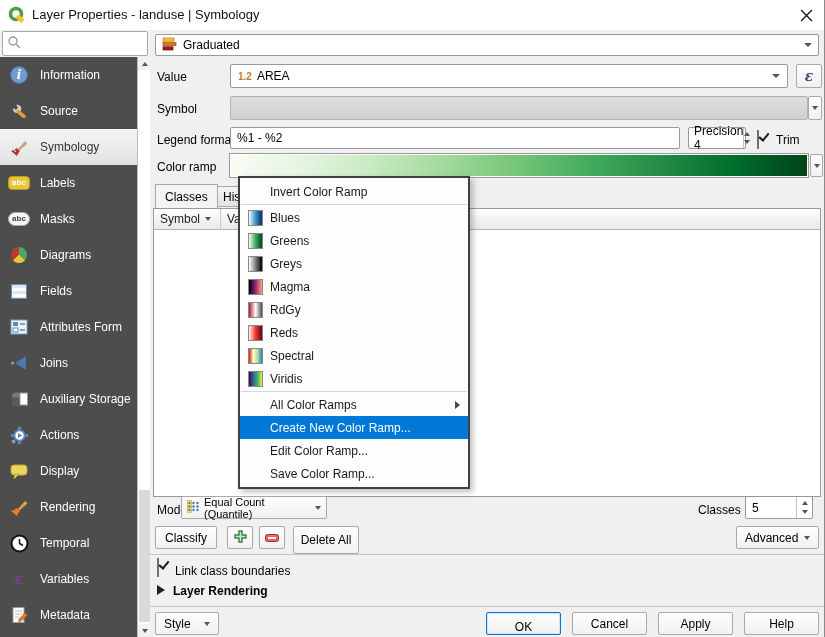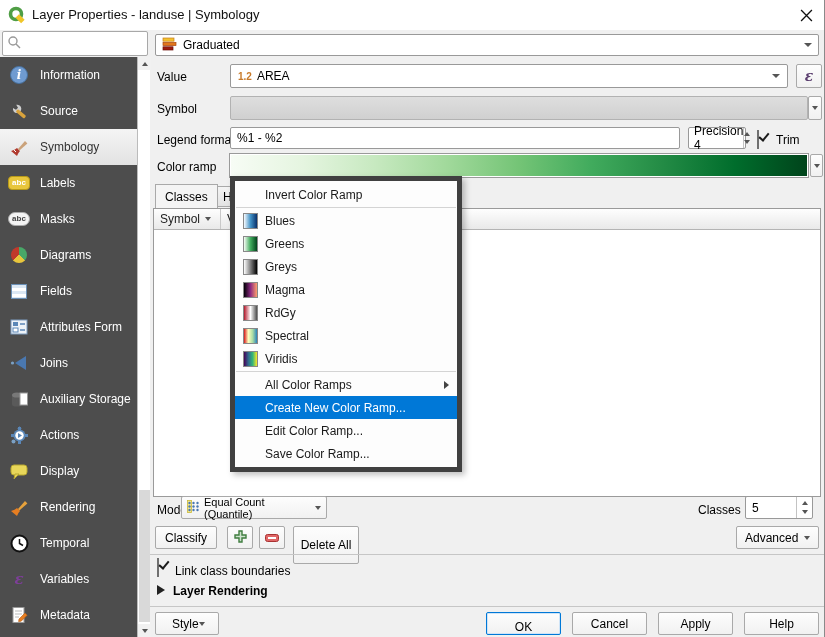--- a/index.html
+++ b/index.html
@@ -49,21 +49,21 @@
 
   
   .tab { position:absolute; font-size:12px; display:flex; align-items:center; padding:0 9px; border:1px solid #a9a9a9; }
   .tab.active { background:#f4f4f4; border-bottom:none; z-index:2; }
   .tab.inactive { background:linear-gradient(#f4f4f4,#e3e3e3); }
   .panel { left:153px; top:208px; width:668px; height:289px; background:#fff; border:1px solid #9a9a9a; }
   .panel-header { height:21px; background:linear-gradient(#fefefe,#e9e9e9); border-bottom:1px solid #b4b4b4; display:flex; }
   .ph-cell { display:flex; align-items:center; gap:5px; padding:0 6px; font-size:12px; color:#222; border-right:1px solid #c9c9c9; }
 
   
-  .menu { left:230px; top:176px; width:232px; background:#fdfdfd; border:5px solid #404040;
+  .menu { left:238px; top:176px; width:232px; background:#fdfdfd; border:2px solid #404040;
           box-shadow:3px 3px 6px rgba(0,0,0,.25); padding:2px 0; z-index:10; }
   .mi { height:23px; display:flex; align-items:center; font-size:12px; color:#1a1a1a; cursor:default; }
   .mi-ic { width:30px; flex:none; display:flex; align-items:center; justify-content:center; }
   .mi .swatch { width:15px; height:16px; border:1px solid #888; }
   .mi.hl { background:#0078d7; color:#fff; }
   .msep { height:1px; background:#d4d4d4; margin:1px 1px; }
   .mi .sub-arr { margin-left:auto; margin-right:8px; }
 
   .hr { height:1px; background:#c6c6c6; }
 </style>
@@ -388,40 +388,40 @@
     </span>
   </div>
   <div class="abs btn" style="left:259px;top:526px;width:26px;height:23px">
     <span>
       <svg width="14" height="8" viewBox="0 0 14 8">
           <rect x="0.5" y="0.5" width="13" height="7" rx="2" fill="#e06666" stroke="#a83232"></rect>
           <rect x="3" y="3" width="8" height="2" fill="#fff"></rect>
         </svg>
     </span>
   </div>
-  <div class="abs btn" style="left:293px;top:526px;width:66px;height:38px">
+  <div class="abs btn" style="left:293px;top:526px;width:66px;height:28px">
     <span>Delete All</span>
   </div>
   <div class="abs btn" style="left:736px;top:526px;width:83px;height:23px;justify-content:flex-start;padding:0 8px">
     <span>Advanced</span>
     <span class="arr-ds" style="margin-left:auto"></span>
   </div>
 
   
   <div class="abs hr" style="left:150px;top:554px;width:675px"></div>
   <span class="abs cb checked" style="left:155px;top:559px"></span>
   <div class="abs lbl" style="left:175px;top:564px">Link class boundaries</div>
 
   
   <span class="abs tri-r" style="left:157px;top:585px"></span>
   <div class="abs lbl" style="left:173px;top:584px;font-weight:bold">Layer Rendering</div>
 
   
   <div class="abs hr" style="left:150px;top:606px;width:675px"></div>
-  <div class="abs btn" style="left:155px;top:612px;width:64px;height:23px;justify-content:flex-start;padding:0 16px">
+  <div class="abs btn" style="left:155px;top:612px;width:64px;height:23px;justify-content:flex-start;padding:0 8px">
     <span>Style</span>
     <span class="arr-ds" style="margin-left:auto"></span>
   </div>
   <div class="abs btn focus" style="left:486px;top:612px;width:75px;height:23px">
     <span>OK</span>
   </div>
   <div class="abs btn" style="left:572px;top:612px;width:75px;height:23px">
     <span>Cancel</span>
   </div>
   <div class="abs btn" style="left:658px;top:612px;width:75px;height:23px">
@@ -460,20 +460,26 @@
       <span class="mi-ic">
           <span class="swatch" style=";background:linear-gradient(to right,#000004,#8c2981,#fe9f6d)"></span>
         </span>
       <span>Magma</span>
     </div>
     <div class="mi">
       <span class="mi-ic">
           <span class="swatch" style=";background:linear-gradient(to right,#b2182b,#ffffff,#4d4d4d)"></span>
         </span>
       <span>RdGy</span>
+    </div>
+    <div class="mi">
+      <span class="mi-ic">
+          <span class="swatch" style=";background:linear-gradient(to right,#fff5f0,#ef3b2c,#67000d)"></span>
+        </span>
+      <span>Reds</span>
     </div>
     <div class="mi">
       <span class="mi-ic">
           <span class="swatch" style=";background:linear-gradient(to right,#d7191c,#ffffbf,#abdda4,#2b83ba)"></span>
         </span>
       <span>Spectral</span>
     </div>
     <div class="mi">
       <span class="mi-ic">
           <span class="swatch" style=";background:linear-gradient(to right,#440154,#31688e,#35b779,#fde725)"></span>

